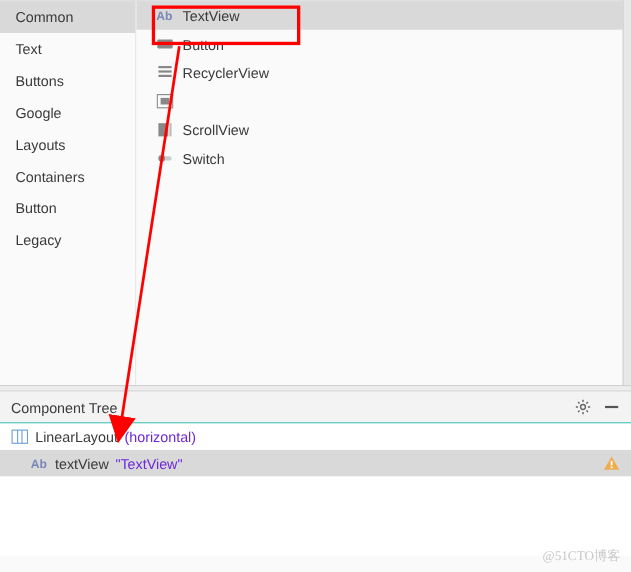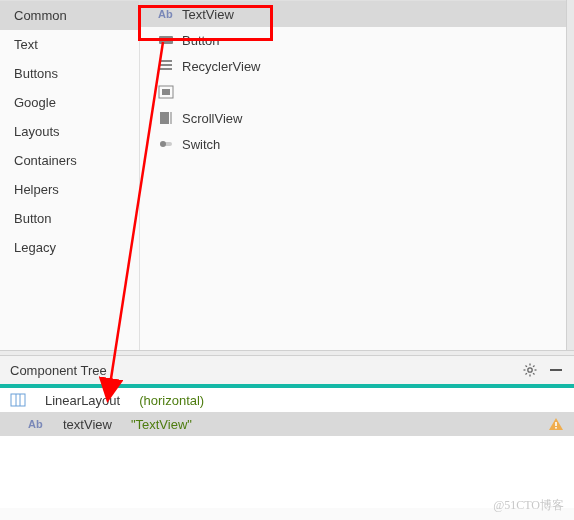--- a/index.html
+++ b/index.html
@@ -12,21 +12,21 @@
       height: 520px;
       position: relative;
       overflow: hidden;
     }
     .top-area {
       display: flex;
       height: 350px;
       border-top: 1px solid #e0e0e0;
     }
     .sidebar {
-      width: 140px;
+      width: 124px;
       border-right: 1px solid #e0e0e0;
       background: #fafafa;
     }
     .sidebar-item {
       padding: 7px 14px;
       cursor: pointer;
     }
     .sidebar-item.selected {
       background: #d9d9d9;
     }
@@ -58,44 +58,44 @@
       border-top: 1px solid #d0d0d0;
       border-bottom: 1px solid #d0d0d0;
       cursor: ns-resize;
     }
     .panel-header {
       display: flex;
       align-items: center;
       justify-content: space-between;
       padding: 6px 10px;
       background: #f3f3f3;
-      border-bottom: 4px solid #14b8a6;
+      border-bottom: 1px solid #14b8a6;
     }
     .panel-actions {
       display: flex;
       gap: 10px;
       align-items: center;
     }
     .tree-area {
       background: #fff;
       height: 120px;
     }
     .tree-row {
       display: flex;
       align-items: center;
-      gap: 19px;
+      gap: 6px;
       padding: 4px 10px;
     }
     .tree-row.child {
       padding-left: 28px;
     }
     .tree-row.selected {
       background: #d9d9d9;
     }
-    .muted { color: #4d7c0f; }
+    .muted { color: #6d28d9; }
     .warn-icon { margin-left: auto; }
     .highlight-box {
       position: absolute;
       border: 3px solid #ff0000;
       pointer-events: none;
     }
     .arrow-svg {
       position: absolute;
       pointer-events: none;
       top: 0; left: 0;
@@ -120,21 +120,20 @@
 <body>
 
 <div class="top-area">
   <div class="sidebar">
     <div class="sidebar-item selected">Common</div>
     <div class="sidebar-item">Text</div>
     <div class="sidebar-item">Buttons</div>
     <div class="sidebar-item">Google</div>
     <div class="sidebar-item">Layouts</div>
     <div class="sidebar-item">Containers</div>
-    <div class="sidebar-item">Helpers</div>
     <div class="sidebar-item">Button</div>
     <div class="sidebar-item">Legacy</div>
   </div>
 
   <div class="palette-area">
     <div class="palette-item selected">
       <span class="icon">
         <svg width="16" height="16">
             <text x="0" y="12" font-size="11" font-weight="bold" fill="#7a88b8">Ab</text>
           </svg>

